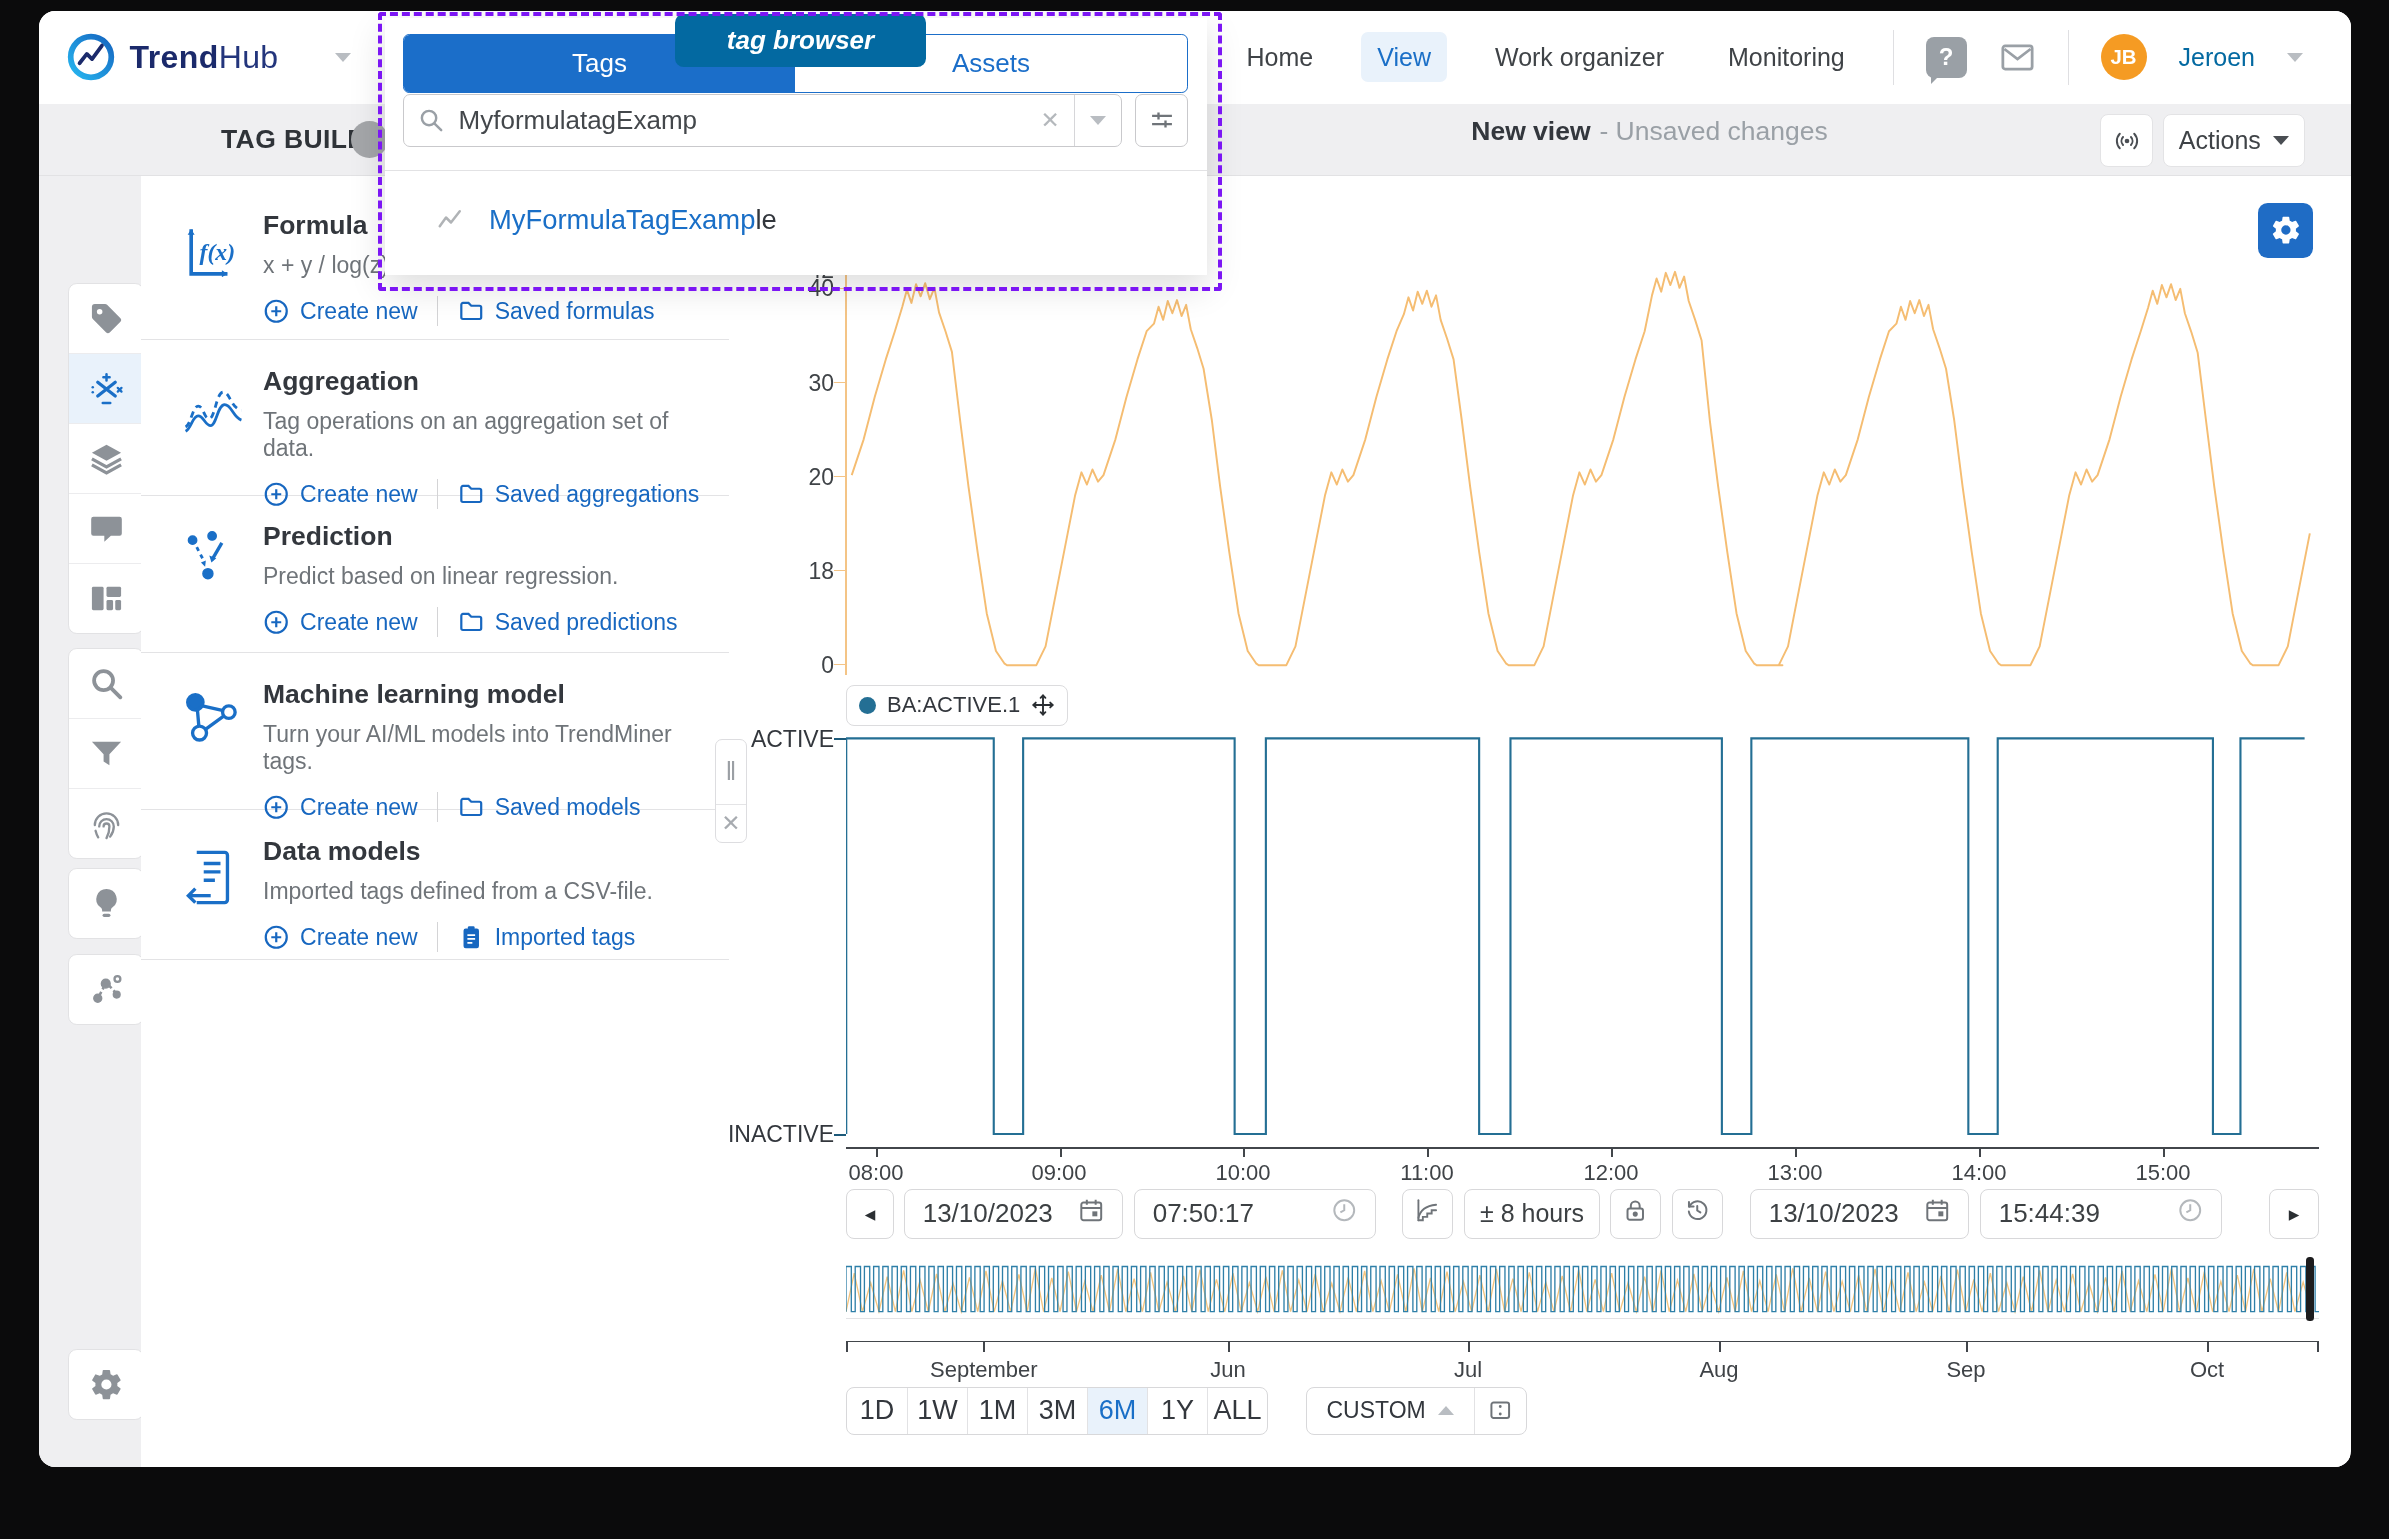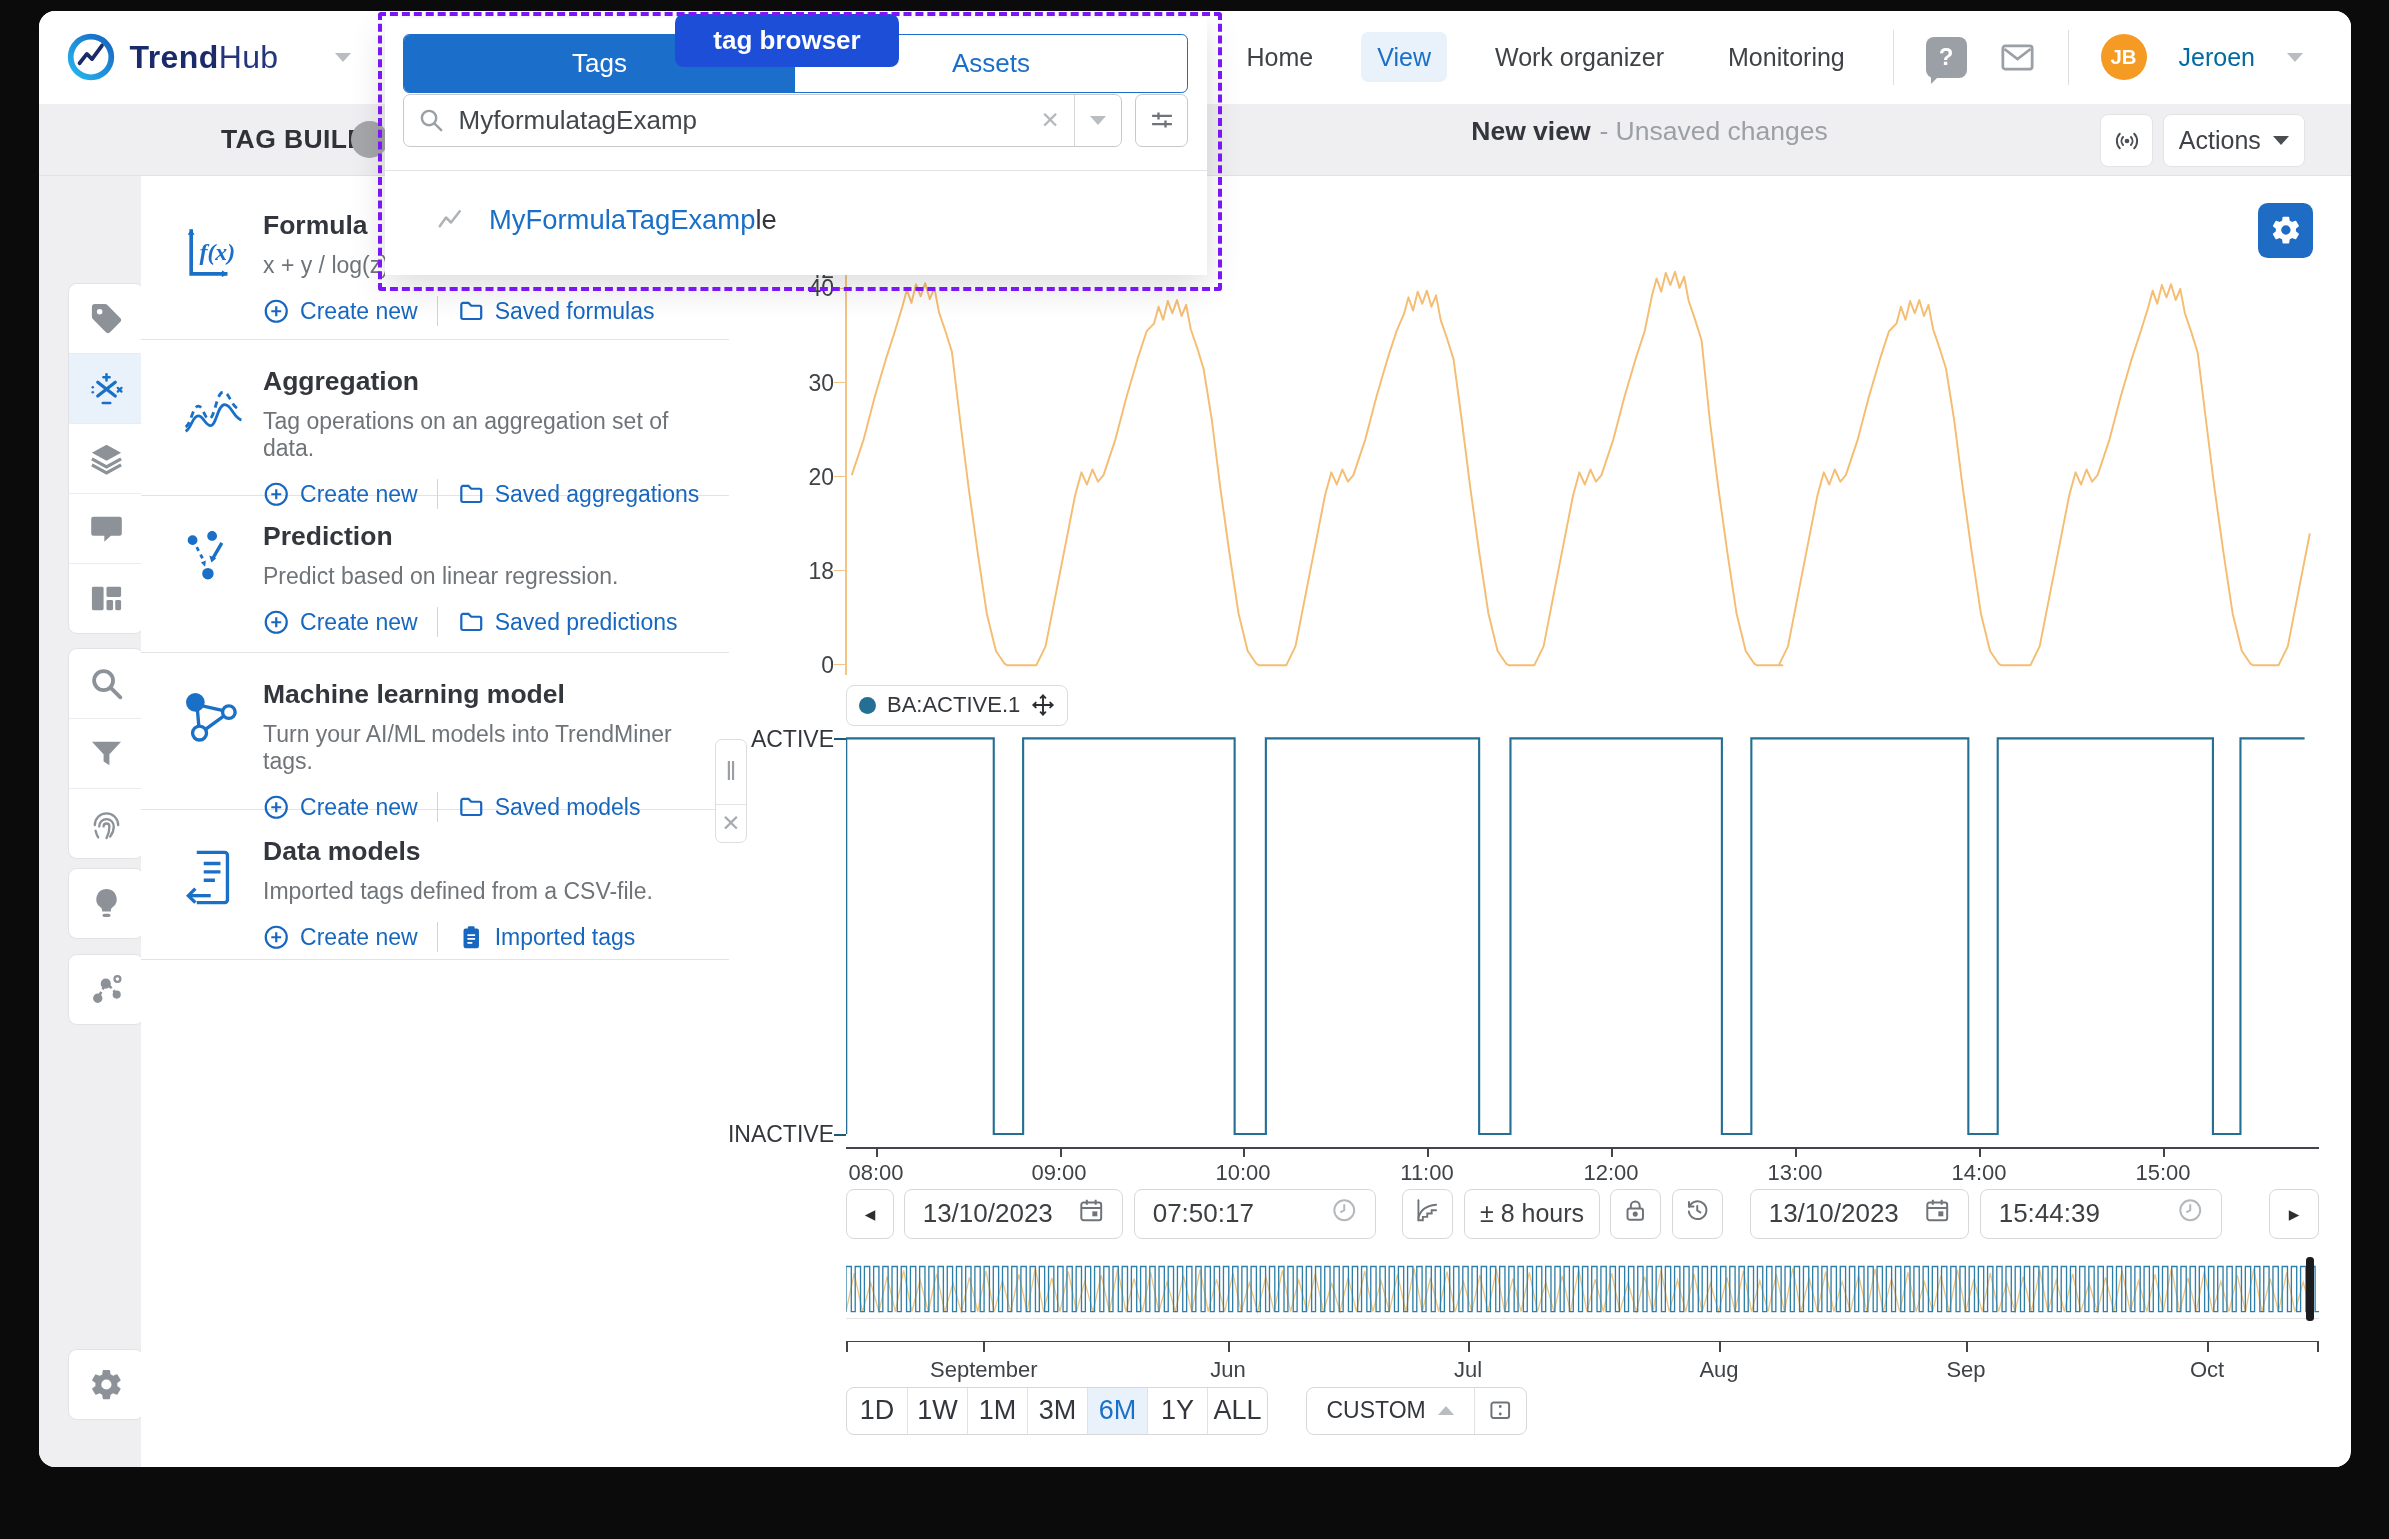--- a/index.html
+++ b/index.html
@@ -84,21 +84,21 @@
   #custombtn{display:flex;align-items:center;gap:12.4px;padding:0 19.5px;font-size:23px;color:#33373d;}
   #custombtn .up{width:0;height:0;border-left:8px solid transparent;border-right:8px solid transparent;border-bottom:9.7px solid #b9bdc2;}
   #fitbtn{width:51px;display:flex;align-items:center;justify-content:center;border-left:0.9px solid #e2e2e4;color:#6f7479;}
   #fitbtn svg{width:26.5px;height:26.5px;}
   
   #tbdash{position:absolute;left:339px;top:1.8px;width:836px;height:271px;border:4.4px dashed #7c16f4;border-radius:3.5px;z-index:60;pointer-events:none;}
   #tbpanel{position:absolute;left:346px;top:7px;width:822px;height:257px;background:#fff;z-index:55;box-shadow:0 12.4px 35px rgba(0,0,0,.14);}
   #tbtabs{position:absolute;left:17.7px;top:16px;width:783px;height:57px;border:1.8px solid #1b6ec9;border-radius:6.2px;display:flex;overflow:hidden;background:#fff;}
   .tbtab{flex:1;display:flex;align-items:center;justify-content:center;font-size:26px;color:#1b6ec9;cursor:pointer;}
   .tbtab.active{background:#1b6ec9;color:#fff;}
-  #tbbadge{position:absolute;left:290px;top:-3.5px;width:224px;height:53px;background:#1d4ed8;border-radius:8.8px;color:#fff;font-size:26px;font-weight:700;display:flex;align-items:center;justify-content:center;z-index:5;}
+  #tbbadge{position:absolute;left:290px;top:-3.5px;width:251px;height:53px;background:#0369a1;border-radius:8.8px;color:#fff;font-size:26px;font-weight:700;display:flex;align-items:center;justify-content:center;z-index:5;font-style:italic;}
   #tbsearch{position:absolute;left:17.7px;top:76px;width:719px;height:53px;border:1.8px solid #c9c9cc;border-radius:7px;box-sizing:border-box;display:flex;align-items:center;}
   #tbsearch .mag{color:#9aa0a6;margin:0 12.4px 0 14px;display:flex;}
   #tbsearch .mag svg{width:26.5px;height:26.5px;}
   #tbsearch input{flex:1;border:none;outline:none;font-size:26px;color:#43474b;font-family:"Liberation Sans",sans-serif;background:transparent;}
   #tbclear{color:#b4b8bc;font-size:23px;padding:0 14px;}
   #tbcaret{width:46px;align-self:stretch;border-left:0.9px solid #d6d6d9;display:flex;align-items:center;justify-content:center;}
   #tbtune{position:absolute;left:750px;top:76px;width:53px;height:53px;border:1.8px solid #c9c9cc;border-radius:7px;box-sizing:border-box;display:flex;align-items:center;justify-content:center;color:#6f7479;}
   #tbtune svg{width:28px;height:28px;}
   #tbdivider{position:absolute;left:0;top:152px;width:100%;height:0.9px;background:#e2e2e4;}
   #tbresult{position:absolute;left:0;top:153px;width:100%;height:99px;display:flex;align-items:center;gap:23px;padding-left:51px;box-sizing:border-box;cursor:pointer;}

